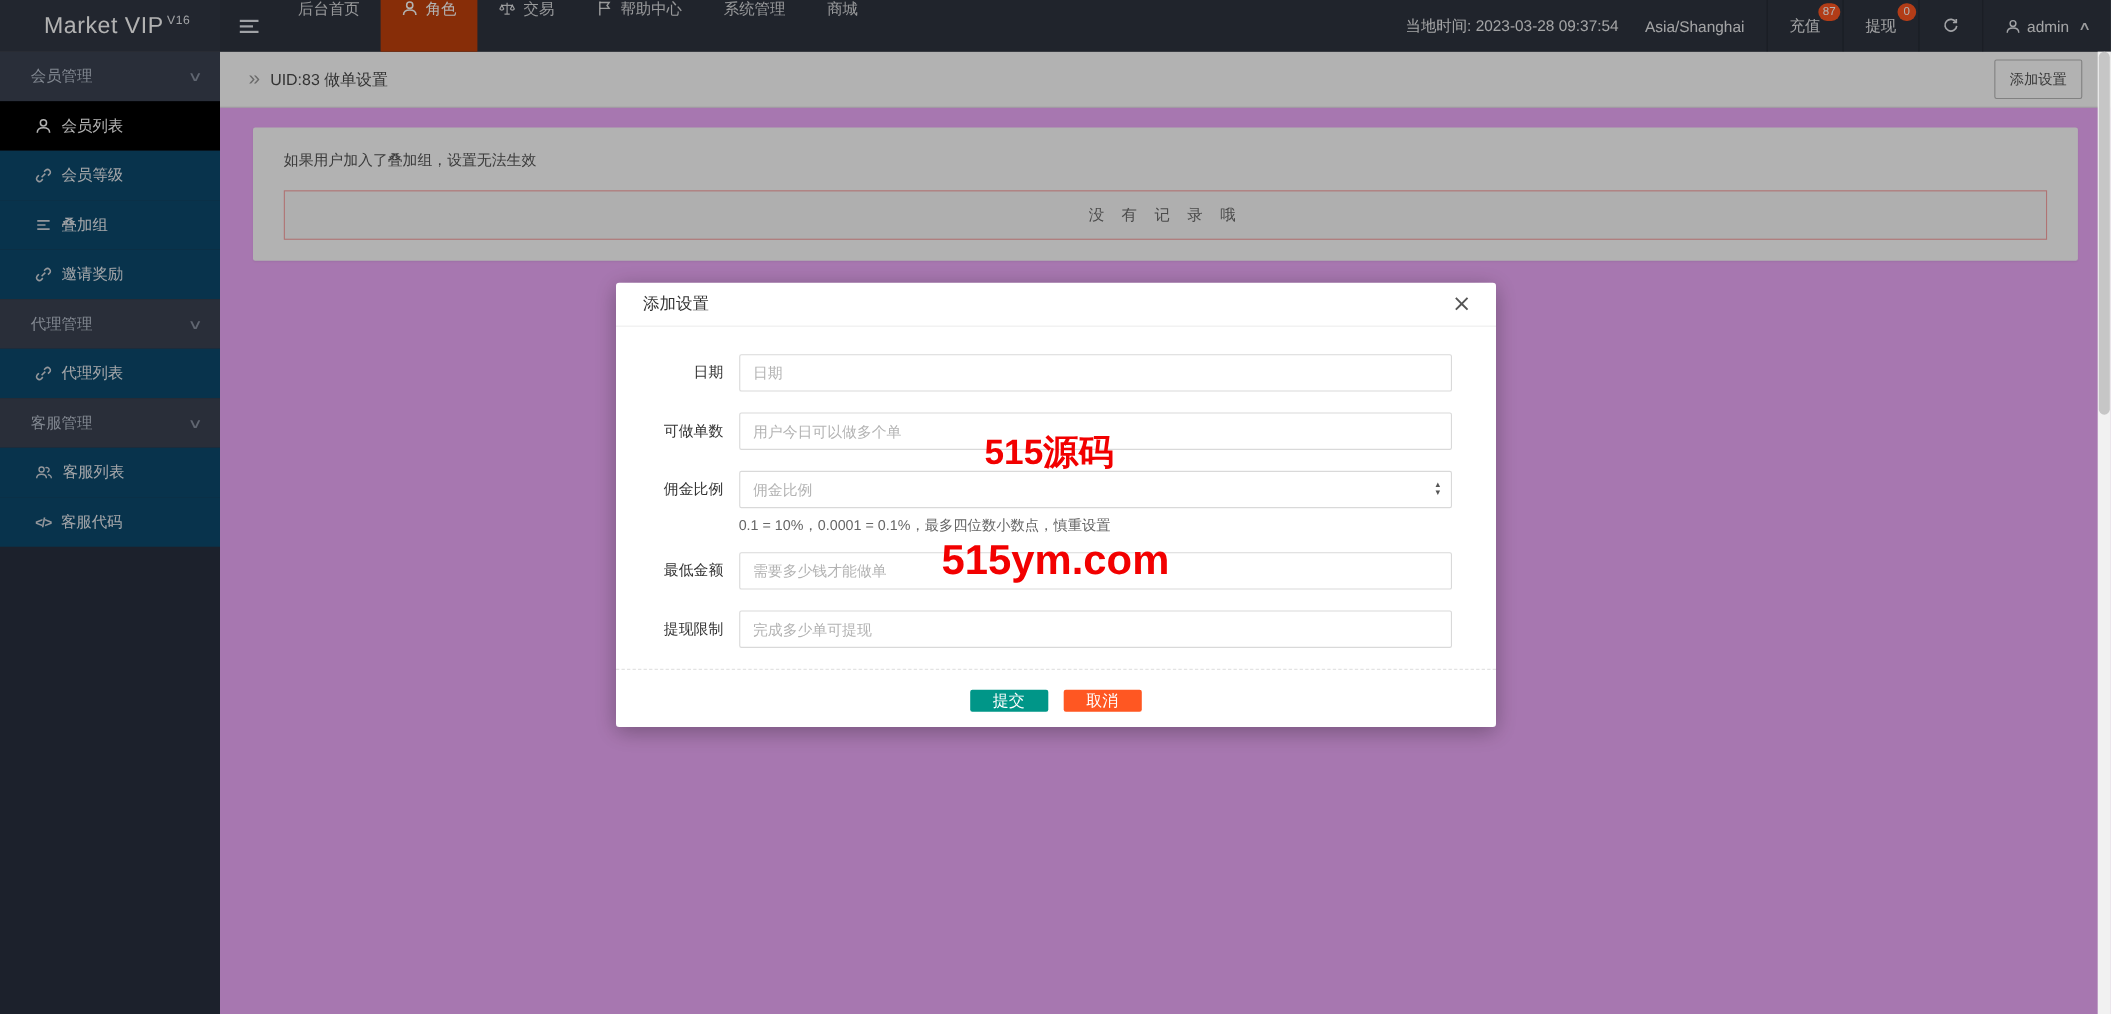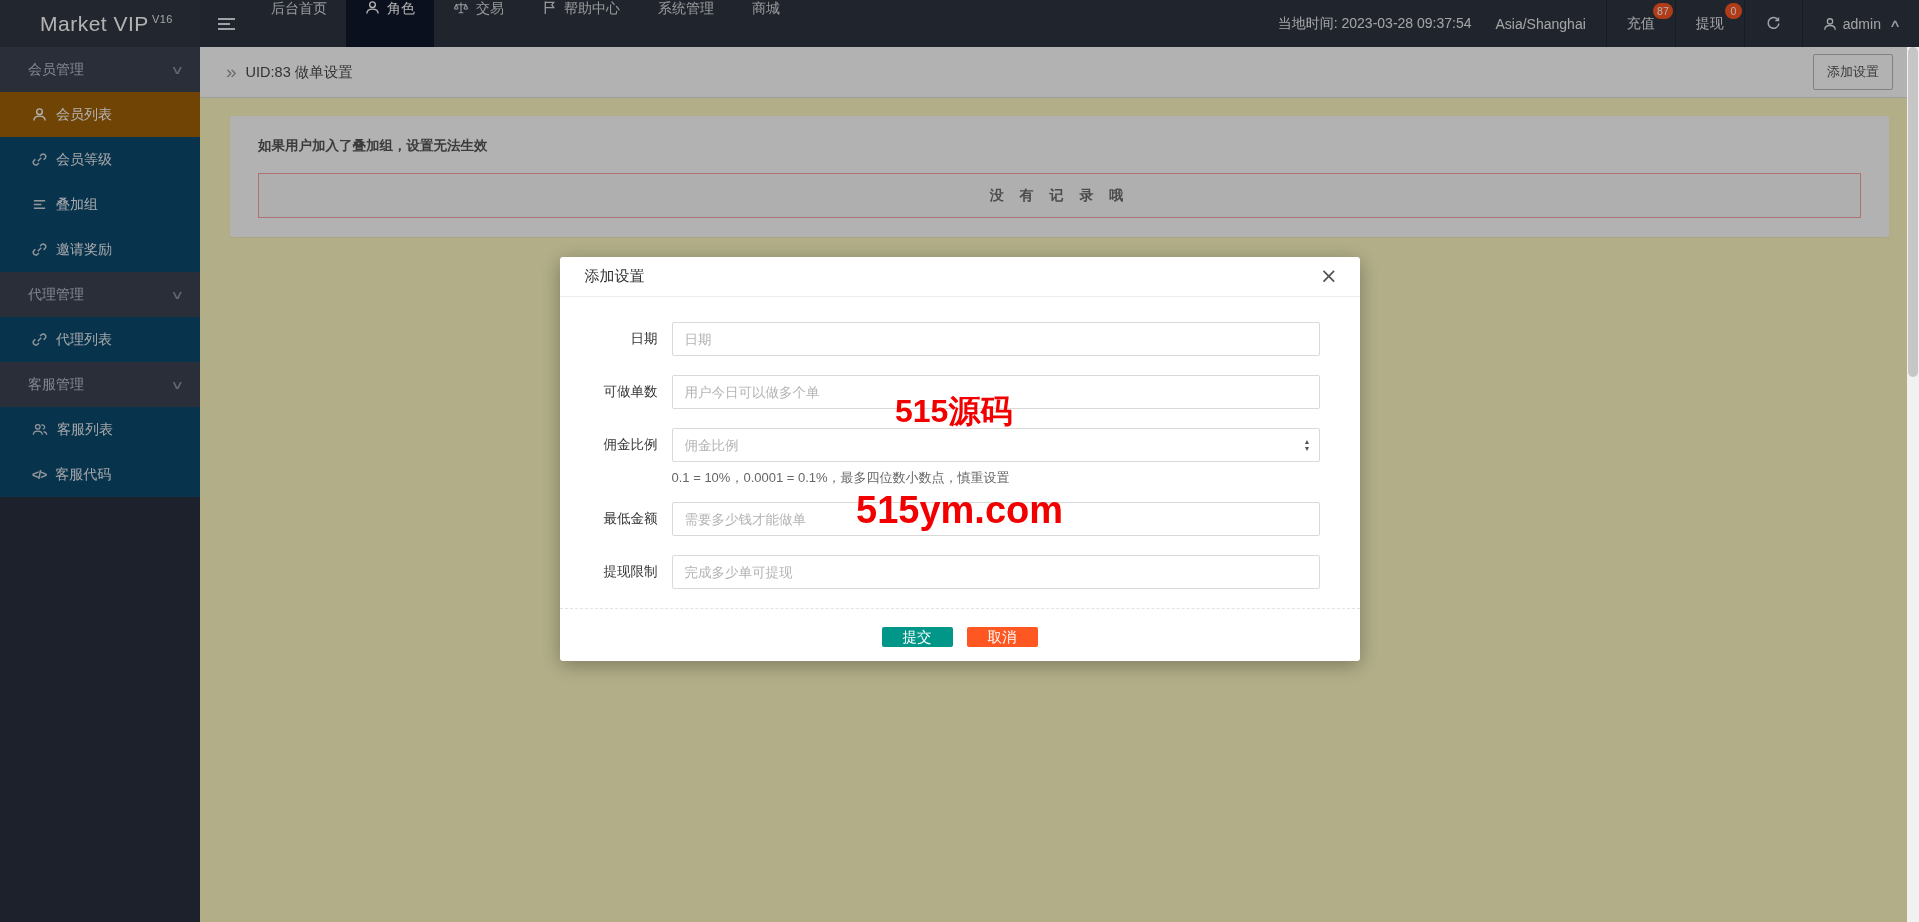--- a/index.html
+++ b/index.html
@@ -15,54 +15,54 @@
   .nav-burger { width:52px; display:flex; align-items:center; justify-content:center; cursor:pointer; }
   .burger { width:17px; height:12px; position:relative; }
   .burger i { position:absolute; left:0; height:2px; background:#e6e9ee; display:block; }
   .burger i:nth-child(1){ top:0; width:17px; }
   .burger i:nth-child(2){ top:5px; width:12px; }
   .burger i:nth-child(3){ top:10px; width:17px; }
   .nav-tabs { display:flex; align-items:stretch; }
   .nav-tab { display:flex; gap:7px; padding:0 19px; font-size:14px;
     color:rgba(255,255,255,.82); cursor:pointer; white-space:nowrap; }
   .nav-tab svg { stroke:rgba(255,255,255,.82); }
-  .nav-tab.active { background:#0f172a; color:#fff; }
+  .nav-tab.active { background:#c2410c; color:#fff; }
   .nav-tab.active svg { stroke:#fff; }
   .nav-right { margin-left:auto; display:flex; align-items:stretch; font-size:14px; color:rgba(255,255,255,.9); }
   .nav-right .blk { display:flex; align-items:center; padding:0 20px; position:relative; white-space:nowrap; }
   .sep { border-left:1px solid rgba(0,0,0,.22); }
   .badge { position:absolute; top:3px; right:2px; min-width:17px; height:16px; padding:0 4px;
     background:#ff5722; border-radius:9px; font-size:10.5px; line-height:16px; text-align:center; color:#fff; }
   .icon-svg { display:inline-block; vertical-align:middle; }
   .admin-blk { gap:6px; cursor:pointer; }
   .chev-up { font-size:11px; color:rgba(255,255,255,.85); transform:scaleX(1.5); display:inline-block; margin-left:4px;}
 
   
   .sidebar { position:fixed; top:47px; left:0; width:200px; height:875px; background:#293040; z-index:1; }
   .side-header { height:45px; background:#3c4252; color:#b9c2cf; font-size:14px; display:flex;
     align-items:center; padding:0 18px 0 28px; cursor:pointer; }
   .side-header .chev { margin-left:auto; color:#8a93a3; font-size:12px; transform:scaleX(1.6); }
   .side-item { height:45px; background:#0c4a6e; color:#eceef2; font-size:14px; display:flex;
     align-items:center; gap:9px; padding-left:32px; cursor:pointer; }
   .side-item svg { stroke:#d4d8df; flex:0 0 auto; }
   .side-item .codeicon { font-size:12px; color:#d4d8df; font-weight:bold; letter-spacing:-1px; }
-  .side-item.active { background:#a16207; color:#fff; }
+  .side-item.active { background:#000000; color:#fff; }
   .side-item.active svg { stroke:#fff; }
 
   
   .crumbbar { position:fixed; top:47px; left:200px; width:1719px; height:51px; background:#ffffff;
     border-bottom:1px solid #e4e4e4; display:flex; align-items:center; padding:0 26px; z-index:0; }
   .crumb-arrow { color:#9a9a9a; font-size:19px; margin-right:9px; }
   .crumb-title { color:#4a4a4a; font-size:14.5px; }
   .add-btn-top { margin-left:auto; border:1px solid #b9b9b9; background:#fff; color:#555;
     font-size:13px; padding:8px 13px; border-radius:2px; cursor:pointer;
     font-family:"Liberation Sans","DejaVu Sans",sans-serif; }
 
   
-  .content { position:fixed; top:98px; left:200px; width:1719px; height:824px; background:#fef9c3;font-weight:bold; }
+  .content { position:fixed; top:98px; left:200px; width:1719px; height:824px; background:#f0abfc; }
   .card { margin:18px 30px 0 30px; background:#fff; border-radius:2px; padding:21px 28px 19px 28px;
     box-shadow:0 1px 2px rgba(0,0,0,.06); }
   .notice { color:#555; font-size:13.5px; }
   .empty-box { margin-top:18px; border:1px solid #fca5a5; background:#fbfbfb; height:45px;
     display:flex; align-items:center; justify-content:center; }
   .empty-text { color:#6d6d6d; font-size:14px; letter-spacing:6px; }
 
   
   .overlay { position:fixed; inset:0; background:rgba(0,0,0,.3); z-index:50; }
   .modal { position:fixed; top:257px; left:50%; margin-left:-400px; width:800px; background:#fff;

